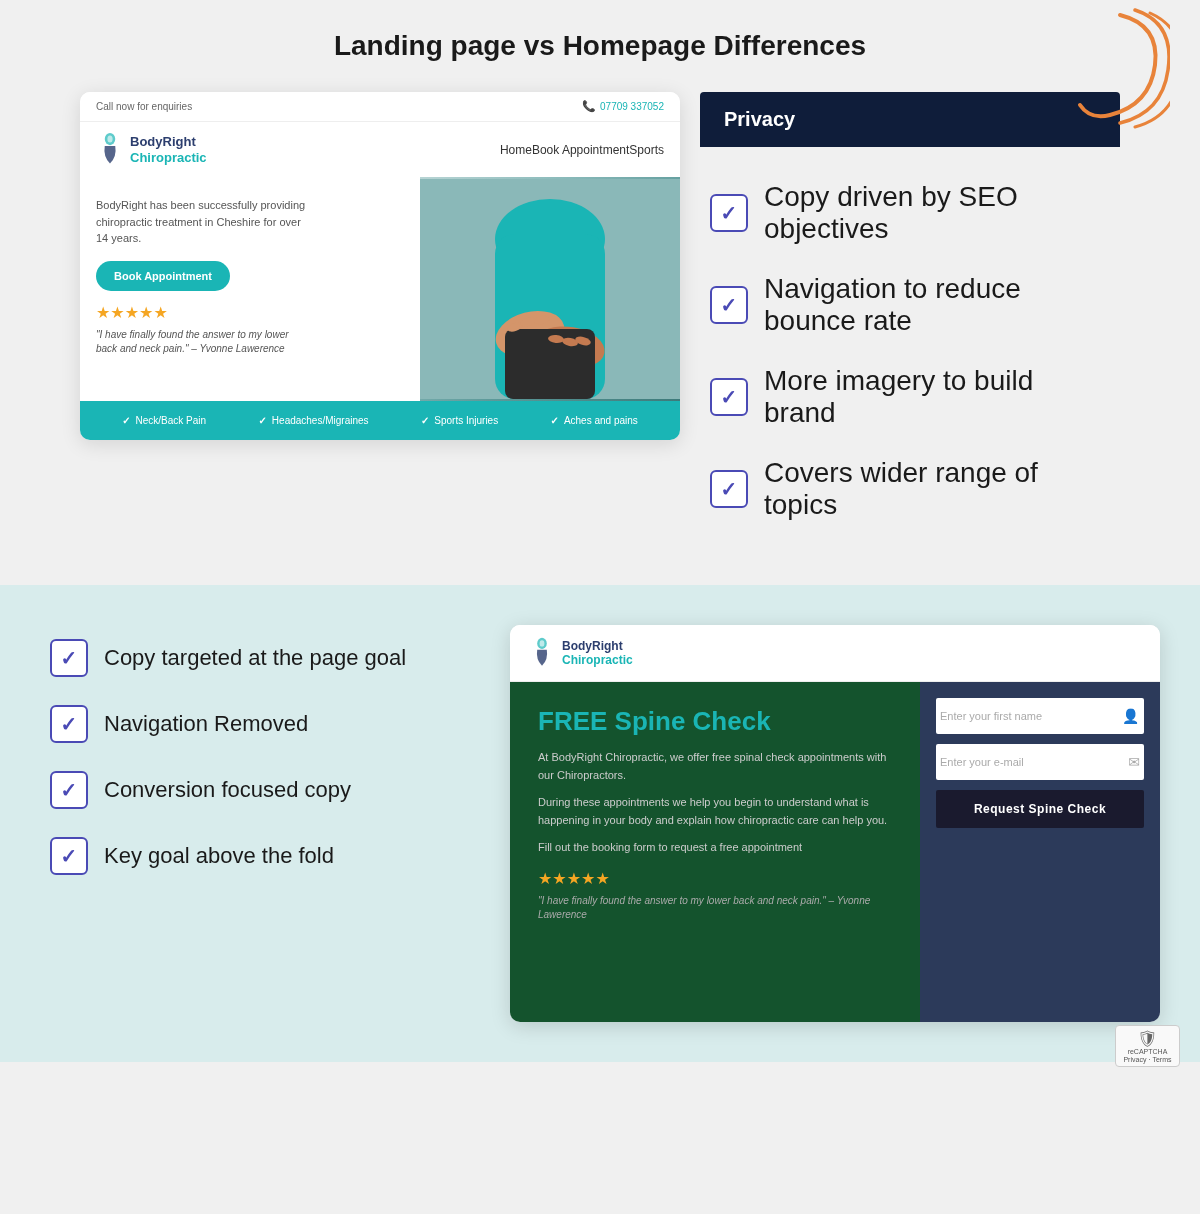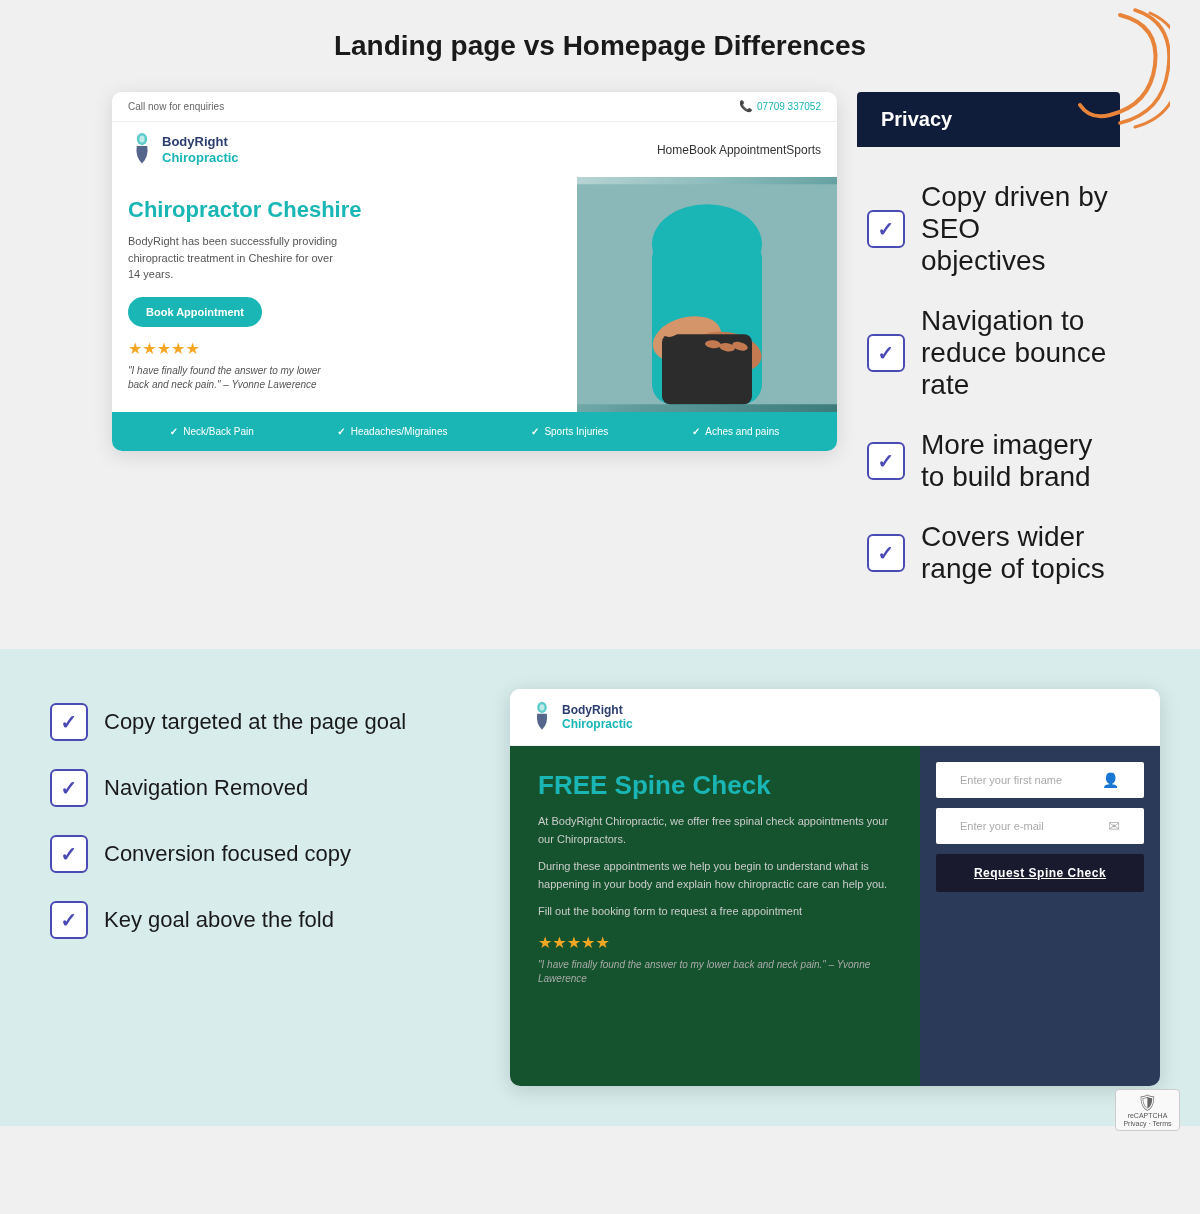--- a/index.html
+++ b/index.html
@@ -23,27 +23,26 @@
     .comparison-section {
       display: flex;
       gap: 0;
       padding: 0 40px 30px;
       background: #f0f0f0;
       align-items: flex-start;
     }
 
     
     .homepage-mockup {
-      width: 725px;
+      width: 600px;
       background: white;
       border-radius: 10px;
       overflow: hidden;
       box-shadow: 0 4px 20px rgba(0,0,0,0.12);
       flex-shrink: 0;
-      margin-left: 32px;
     }
     .mockup-topbar {
       background: white;
       padding: 8px 16px;
       display: flex;
       justify-content: space-between;
       align-items: center;
       border-bottom: 1px solid #eee;
     }
     .mockup-topbar-left { font-size: 10px; color: #666; }
@@ -218,21 +217,21 @@
       padding: 16px;
       width: 240px;
       flex-shrink: 0;
       display: flex;
       flex-direction: column;
       gap: 10px;
     }
     .form-input {
       background: white;
       border: none;
-      padding: 10px 24px;
+      padding: 10px 4px;
       font-size: 11px;
       color: #aaa;
       width: 100%;
       border-radius: 2px;
       display: flex;
       align-items: center;
       justify-content: space-between;
     }
     .form-input-icon { color: #aaa; font-size: 14px; }
     .form-textarea {
@@ -259,21 +258,20 @@
     .submit-btn {
       background: #1a1a2e;
       color: white;
       padding: 12px;
       text-align: center;
       font-size: 12px;
       font-weight: 700;
       border-radius: 2px;
       cursor: pointer;
       letter-spacing: 0.5px;
-      text-decoration: underline;
     }
 
     
     .hands-svg { width: 100%; height: 100%; }
 
     
     .orange-swirl {
       position: absolute;
       top: 5px;
       right: 30px;
@@ -320,21 +318,20 @@
         </div>
         <div class="mockup-nav-links">
           <span>Home</span>
           <span>Book Appointment</span>
           <span>Sports</span>
         </div>
       </div>
 
       <div class="mockup-body">
         <div class="mockup-content">
-          <h2 class="mockup-heading">Chiropractor Cheshire</h2>
           <p class="mockup-desc">BodyRight has been successfully providing chiropractic treatment in Cheshire for over 14 years.</p>
           <button class="mockup-btn">Book Appointment</button>
           <div class="mockup-stars">★★★★★</div>
           <p class="mockup-testimonial">"I have finally found the answer to my lower back and neck pain." – Yvonne Lawerence</p>
         </div>
 
         <div class="mockup-image">
           <svg class="hands-svg" viewBox="0 0 260 220" fill="none" xmlns="http://www.w3.org/2000/svg">
 
             <rect width="260" height="220" fill="#8ab8b8"></rect>
@@ -447,21 +444,21 @@
       <div class="logo-text">
         <span style="color:#2c3e6e; font-size:12px; font-weight:700; display:block;">BodyRight</span>
         <span style="color:#1ab5b5; font-size:12px; font-weight:700; display:block;">Chiropractic</span>
       </div>
     </div>
 
     <div class="landing-mockup-body">
 
       <div class="landing-mockup-left">
         <h2 class="free-spine-title">FREE Spine Check</h2>
-        <p class="free-spine-desc">At BodyRight Chiropractic, we offer free spinal check appointments your our Chiropractors.</p>
+        <p class="free-spine-desc">At BodyRight Chiropractic, we offer free spinal check appointments with our Chiropractors.</p>
         <p class="free-spine-desc">During these appointments we help you begin to understand what is happening in your body and explain how chiropractic care can help you.</p>
         <p class="free-spine-desc">Fill out the booking form to request a free appointment</p>
         <div class="landing-stars">★★★★★</div>
         <p class="landing-testimonial">"I have finally found the answer to my lower back and neck pain." – Yvonne Lawerence</p>
       </div>
 
       <div class="landing-mockup-right">
         <div class="form-input">
           <span>Enter your first name</span>
           <span class="form-input-icon">👤</span>

